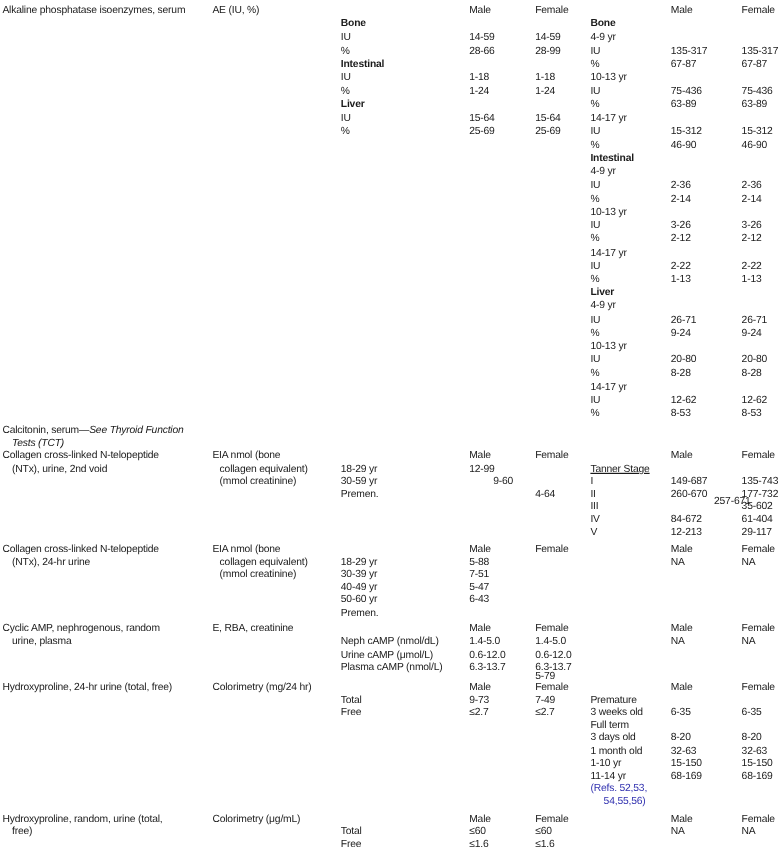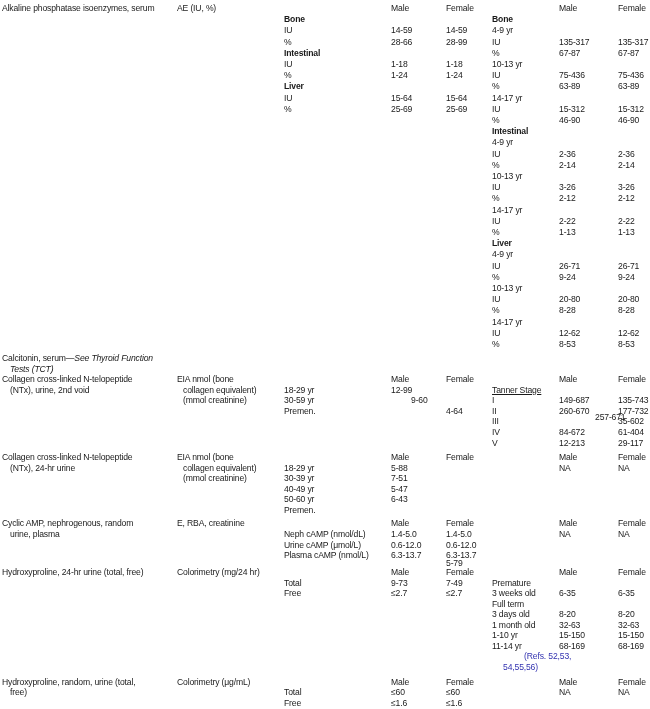--- a/index.html
+++ b/index.html
@@ -216,21 +216,21 @@
       <div class="cell" style="left: 446px; top: 11px;"><span class="">7-49</span></div>
       <div class="cell" style="left: 391px; top: 21px;"><span class="">≤2.7</span></div>
       <div class="cell" style="left: 446px; top: 21px;"><span class="">≤2.7</span></div>
       <div class="cell" style="left: 492px; top: 11px;"><span class="">Premature</span></div>
       <div class="cell" style="left: 492px; top: 21px;"><span class="">3 weeks old</span></div>
       <div class="cell" style="left: 492px; top: 32px;"><span class="">Full term</span></div>
       <div class="cell" style="left: 492px; top: 42px;"><span class="">3 days old</span></div>
       <div class="cell" style="left: 492px; top: 53px;"><span class="">1 month old</span></div>
       <div class="cell" style="left: 492px; top: 63px;"><span class="">1-10 yr</span></div>
       <div class="cell" style="left: 492px; top: 74px;"><span class="">11-14 yr</span></div>
-      <div class="cell" style="left: 492px; top: 84px;"><span class="" style="color: rgb(50, 50, 176); margin-left: 32px;">(Refs. 52,53,</span></div>
+      <div class="cell" style="left: 492px; top: 84px;"><span class="" style="color: rgb(50, 50, 176);">(Refs. 52,53,</span></div>
       <div class="cell" style="left: 503px; top: 95px;"><span class="" style="color: rgb(50, 50, 176);">54,55,56)</span></div>
       <div class="cell" style="left: 559px; top: 0px;"><span class="">Male</span></div>
       <div class="cell" style="left: 618px; top: 0px;"><span class="">Female</span></div>
       <div class="cell" style="left: 559px; top: 21px;"><span class="">6-35</span></div>
       <div class="cell" style="left: 618px; top: 21px;"><span class="">6-35</span></div>
       <div class="cell" style="left: 559px; top: 42px;"><span class="">8-20</span></div>
       <div class="cell" style="left: 618px; top: 42px;"><span class="">8-20</span></div>
       <div class="cell" style="left: 559px; top: 53px;"><span class="">32-63</span></div>
       <div class="cell" style="left: 618px; top: 53px;"><span class="">32-63</span></div>
       <div class="cell" style="left: 559px; top: 63px;"><span class="">15-150</span></div>

